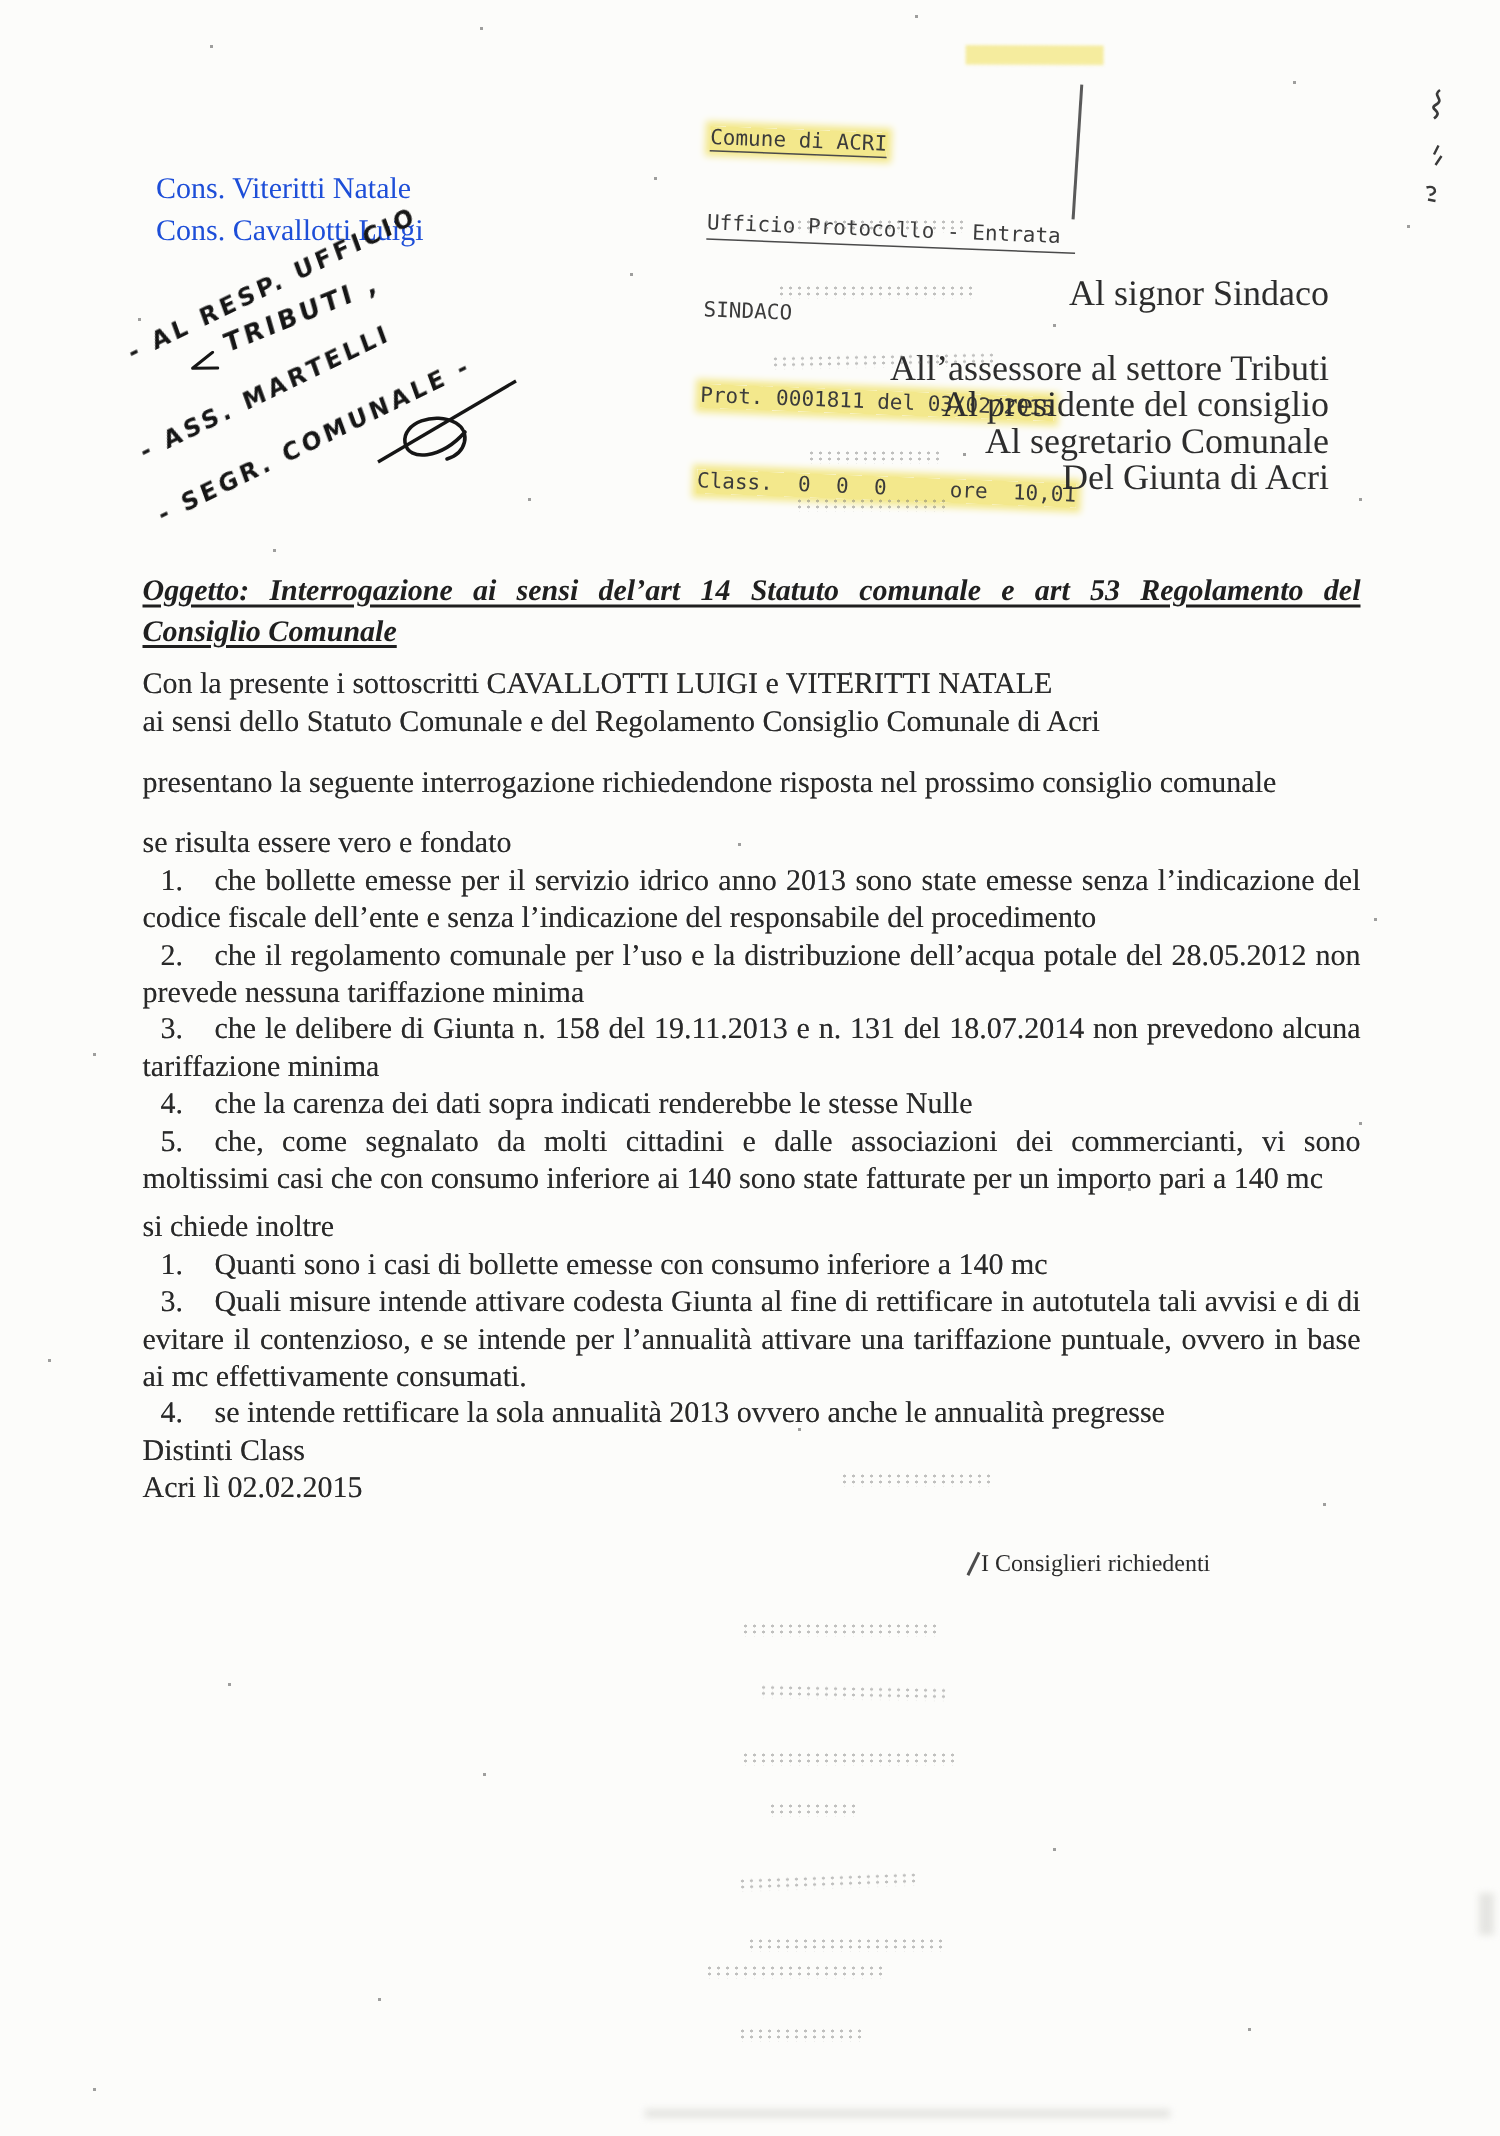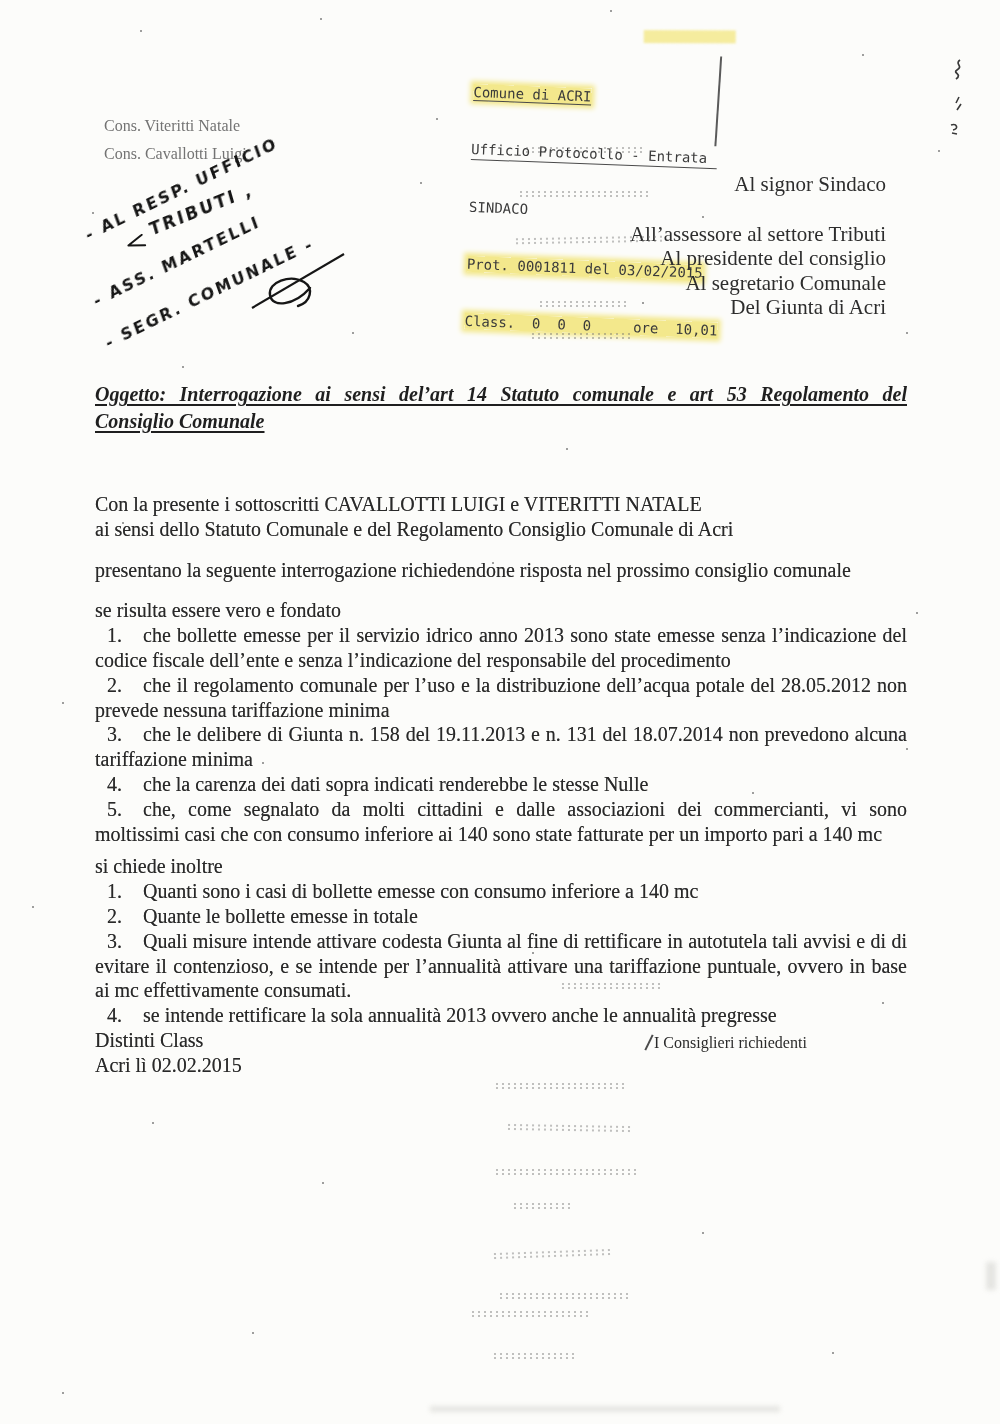--- a/index.html
+++ b/index.html
@@ -36,22 +36,22 @@
     font-family:"DejaVu Sans Mono", monospace; font-size:14px; line-height:19px;
     color:#3b3b3b; white-space:pre;
   }
   .stamp .hl { background:#f3e88c; box-shadow:0 0 5px 3px #f3e88c; }
   .stamp .underl { border-bottom:1.6px solid #4a4a4a; }
   .stamp .s-l2 { border-bottom:1.6px solid #4a4a4a; width:246px; }
   .s-vline { position:absolute; left:244px; top:21px; width:1.6px; height:90px; background:#5a5a5a; transform:rotate(1.5deg); }
   .s-hl-streak { position:absolute; left:168px; top:-4px; width:92px; height:13px; background:#f5ec9e; transform:rotate(-2deg); filter:blur(1px); }
 
   
-  .sender { position:absolute; left:104px; top:112px; font-size:16px; line-height:28px; color:#737373; }
-  .recipients { position:absolute; right:114px; top:172px; text-align:right; font-size:21px; line-height:24.5px; }
+  .sender { position:absolute; left:104px; top:112px; font-size:20px; line-height:28px; color:#1d4ed8; }
+  .recipients { position:absolute; right:114px; top:184px; text-align:right; font-size:24px; line-height:24.5px; }
   .recipients .first { margin-bottom:25px; }
 
   
   .hw {
     position:absolute; font-family:"DejaVu Sans", sans-serif; font-weight:600;
     color:#161616; white-space:nowrap; transform-origin:0 50%;
     letter-spacing:2.5px; filter:blur(.3px);
   }
   .hw1 { left:86px;  top:226px; font-size:16px; transform:rotate(-26deg) skewX(-6deg); }
   .hw2 { left:150px; top:220px; font-size:17px; transform:rotate(-22deg) skewX(-6deg); }
@@ -66,21 +66,20 @@
     font-size:20px; font-weight:bold; line-height:27px; color:#1f1f1f;
     text-decoration:underline; text-decoration-thickness:1.6px; text-underline-offset:3px;font-style:italic;
   }
   .subject .l1 { text-align:justify; text-align-last:justify; }
 
   
   .body {
     position:absolute; left:95px; top:444px; width:812px;
     font-size:20px; line-height:24.8px; text-align:justify; color:#292929;
     text-shadow:0 0 .4px rgba(45,45,45,.6);
-    margin-top:48px;
   }
   .body p { margin:0; }
   .body .gap  { margin-top:16px; }
   .body .gap2 { margin-top:8px; }
   .li .num { display:inline-block; width:36px; padding-left:12px; }
   .salut { margin-top:10px; }
   .place { margin-top:16px; }
 
   
   .signature { position:absolute; left:654px; top:1034px; font-size:16px; color:#2a2a2a; }
@@ -141,21 +140,20 @@
 
     <p class="li"><span class="num">1.</span><span>che bollette emesse per il servizio idrico anno 2013 sono state emesse senza l’indicazione del codice fiscale dell’ente e senza l’indicazione del responsabile del procedimento</span></p>
     <p class="li"><span class="num">2.</span><span>che il regolamento comunale per l’uso e la distribuzione dell’acqua potale del 28.05.2012 non prevede nessuna tariffazione minima</span></p>
     <p class="li"><span class="num">3.</span><span>che le delibere di Giunta n. 158 del 19.11.2013 e n. 131 del 18.07.2014 non prevedono alcuna tariffazione minima</span></p>
     <p class="li"><span class="num">4.</span><span>che la carenza dei dati sopra indicati renderebbe le stesse Nulle</span></p>
     <p class="li"><span class="num">5.</span><span>che, come segnalato da molti cittadini e dalle associazioni dei commercianti, vi sono moltissimi casi che con consumo inferiore ai 140 sono state fatturate per un importo pari a 140 mc</span></p>
 
     <p class="gap2">si chiede inoltre</p>
 
     <p class="li"><span class="num">1.</span><span>Quanti sono i casi di bollette emesse con consumo inferiore a 140 mc</span></p>
-    <p class="li"><span class="num">2.</span><span>Quante le bollette emesse in totale</span></p>
     <p class="li"><span class="num">3.</span><span>Quali misure intende attivare codesta Giunta al fine di rettificare in autotutela tali avvisi e di di evitare il contenzioso, e se intende per l’annualità attivare una tariffazione puntuale, ovvero in base ai mc effettivamente consumati.</span></p>
     <p class="li"><span class="num">4.</span><span>se intende rettificare la sola annualità 2013 ovvero anche le annualità pregresse</span></p>
 
     <p class="salut">Distinti Class</p>
     <p class="place">Acri lì 02.02.2015</p>
   </div>
 
   <div class="sig-mark"></div>
   <div class="signature">I Consiglieri richiedenti</div>
 

